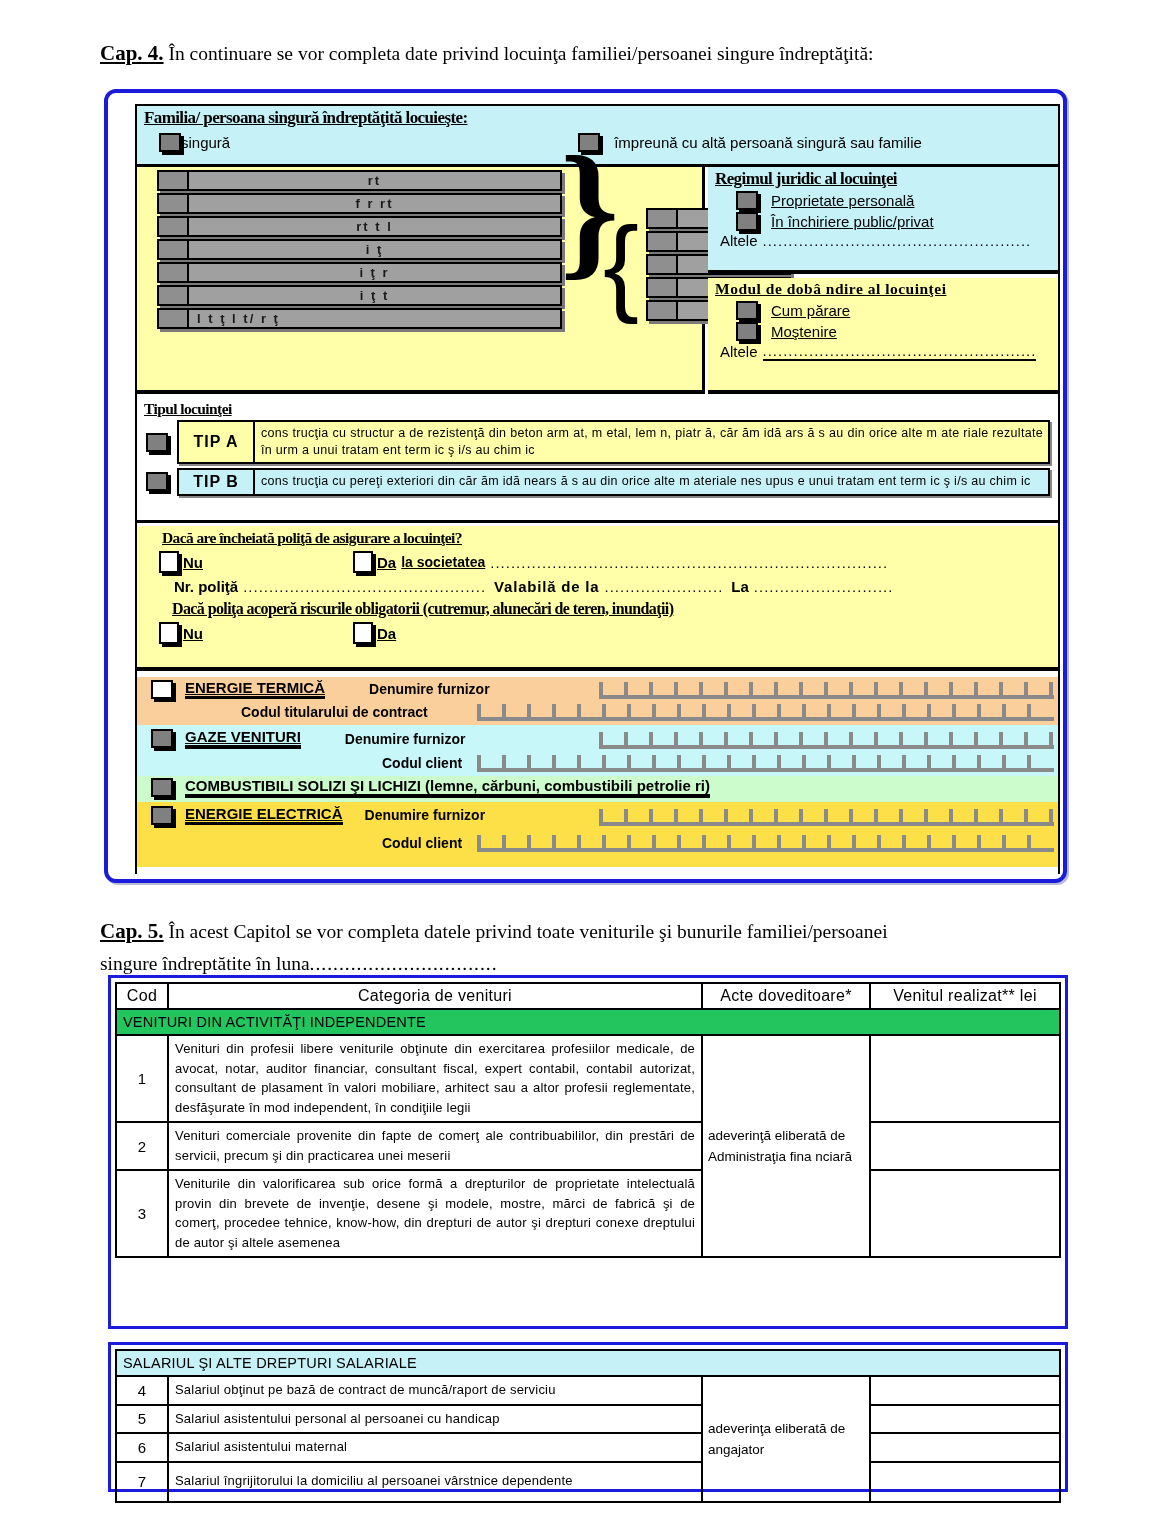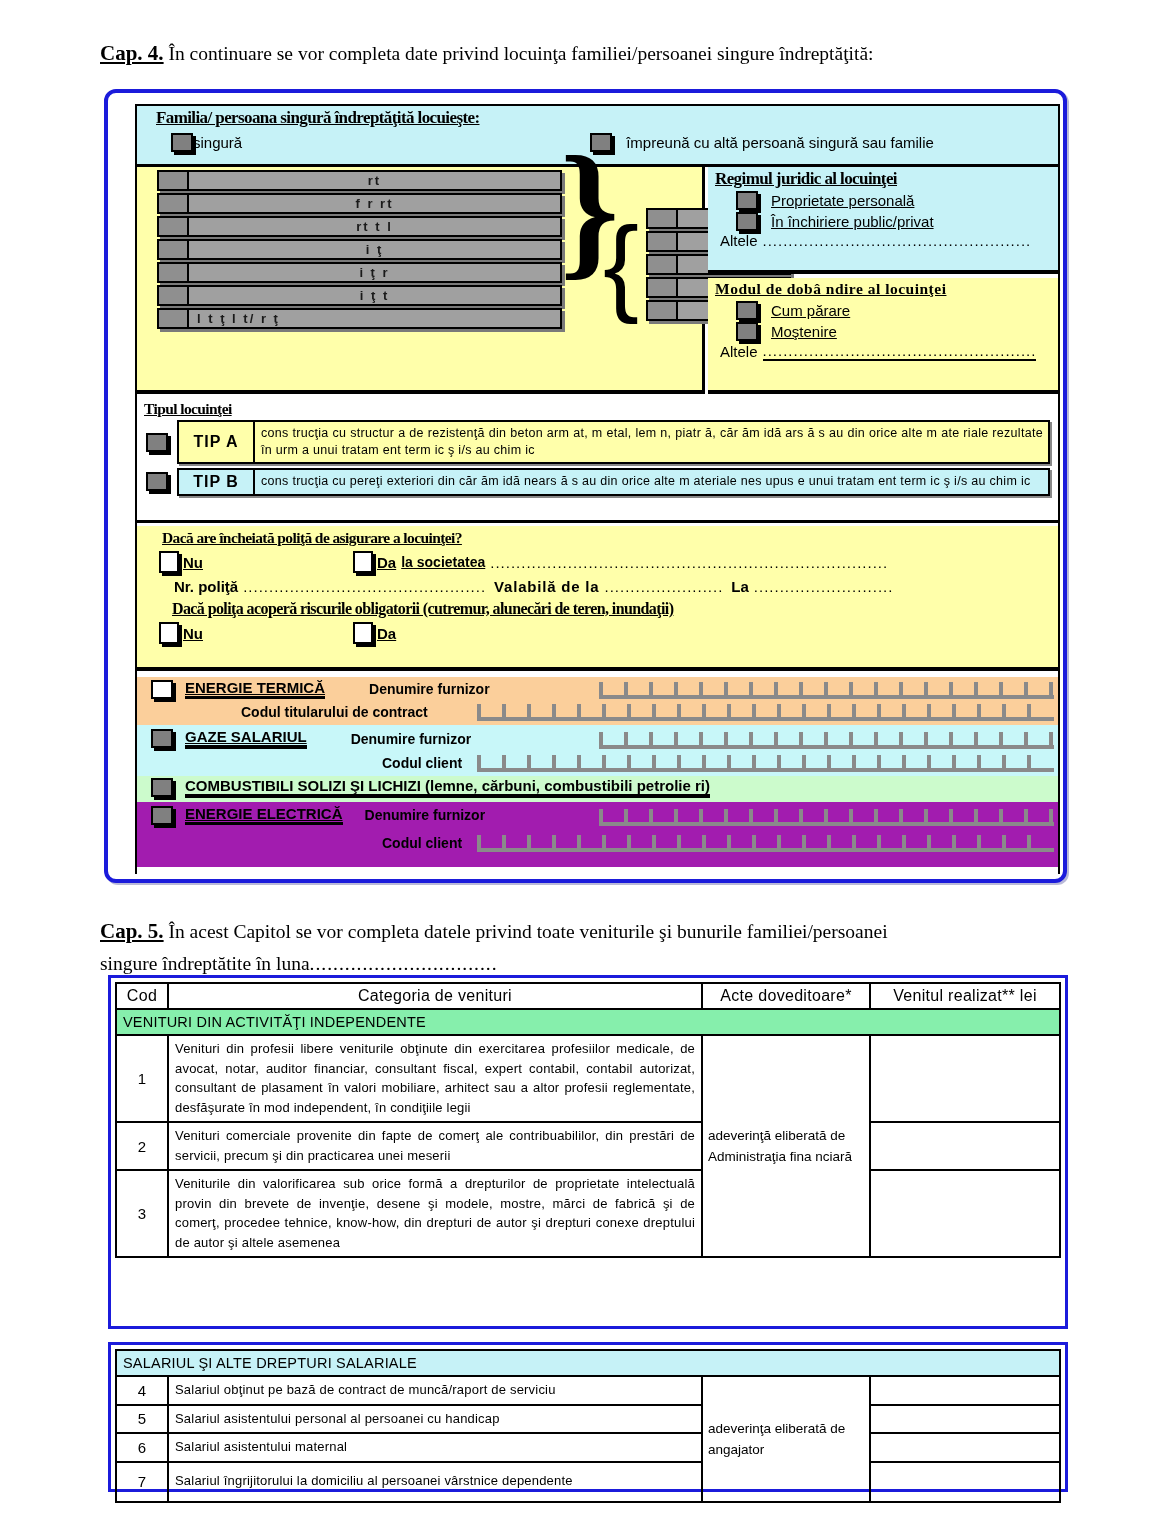--- a/index.html
+++ b/index.html
@@ -69,21 +69,21 @@
 
   
   .row { display: flex; align-items: center; }
 
   
   .cyan { background: #c6f2f7; }
   .yellow { background: #ffffaa; }
   .orange { background: #fbcf9b; }
   .cyan2 { background: #c8f7f9; }
   .green { background: #ccfbcc; }
-  .pink { background: #a21caf; }
+  .pink { background: #fde047; }
 
   .lbl-ul {
     font-family: "Liberation Sans", sans-serif;
     font-weight: bold;
     font-size: 14.5px;
     text-decoration: underline;
     white-space: nowrap;
   }
   .lbl-plain {
     font-family: "Liberation Sans", sans-serif;
@@ -188,21 +188,21 @@
   table.inc td, table.inc th { border: 2px solid #000; vertical-align: middle; }
   .th {
     text-align: center;
     font-family: "Liberation Sans", sans-serif;
     font-size: 16px;
     padding: 3px 2px;
     font-weight: normal;
     letter-spacing: 0.3px;
   }
   .grp {
-    background: #86efac;
+    background: #22c55e;
     font-family: "Liberation Sans", sans-serif;
     font-size: 14.5px;
     padding: 4px 6px;
     letter-spacing: 0.2px;
   }
   .grp.cy { background: #c6f2f7; }
   .cod {
     text-align: center;
     font-family: "Liberation Sans", sans-serif;
     font-size: 15px;
@@ -237,21 +237,21 @@
 <div class="page">
 
   <div class="chap-head" style="position:absolute;left:100px;top:40px;width:985px;">
     <span class="lbl">Cap. 4.</span>
     <span>În continuare se vor completa date privind locuinţa familiei/persoanei singure îndreptăţită:</span>
   </div>
 
   <div class="blue-frame" style="position:absolute;left:104px;top:89px;width:963px;height:794px;">
     <div class="black-frame" style="position:absolute;left:27px;top:11px;width:925px;height:770px;">
 
-      <div class="cyan" style="position:absolute;left:0;top:0;width:921px;height:61px;border-bottom:3px solid #000;padding-left:12px;">
+      <div class="cyan" style="position:absolute;left:0;top:0;width:921px;height:61px;border-bottom:3px solid #000;">
         <div style="padding:1px 0 0 4px;">
           <span class="sec-title">Familia/ persoana singură îndreptăţită locuieşte:</span>
         </div>
         <div class="row" style="padding:5px 0 0 22px;">
           <span class="cbx"></span>
           <span class="lbl-plain" style="font-size:15px;">singură</span>
           <span class="cbx" style="margin-left:348px;"></span>
           <span class="lbl-plain" style="margin-left:14px;font-size:15px;">împreună cu  altă persoană  singură  sau  familie</span>
         </div>
       </div>
@@ -490,21 +490,21 @@
               <i></i>
               <i></i>
               <i></i>
               <i></i>
           </div>
         </div>
 
         <div class="cyan2" style="position:relative;height:51px;">
           <div class="row" style="position:absolute;left:14px;top:3px;">
             <span class="cbx"></span>
-            <span class="lbl-ul" style="margin-left:12px;font-size:15px;border-bottom:4px solid #000;">GAZE  SALARIUL</span>
+            <span class="lbl-ul" style="margin-left:12px;font-size:15px;border-bottom:4px solid #000;">GAZE  VENITURI</span>
             <span class="lbl-plain" style="margin-left:44px;font-size:14px;font-weight:bold;">Denumire furnizor</span>
           </div>
           <div class="comb" style="position:absolute;left:462px;top:6px;right:4px;">
             <i></i>
               <i></i>
               <i></i>
               <i></i>
               <i></i>
               <i></i>
               <i></i>

